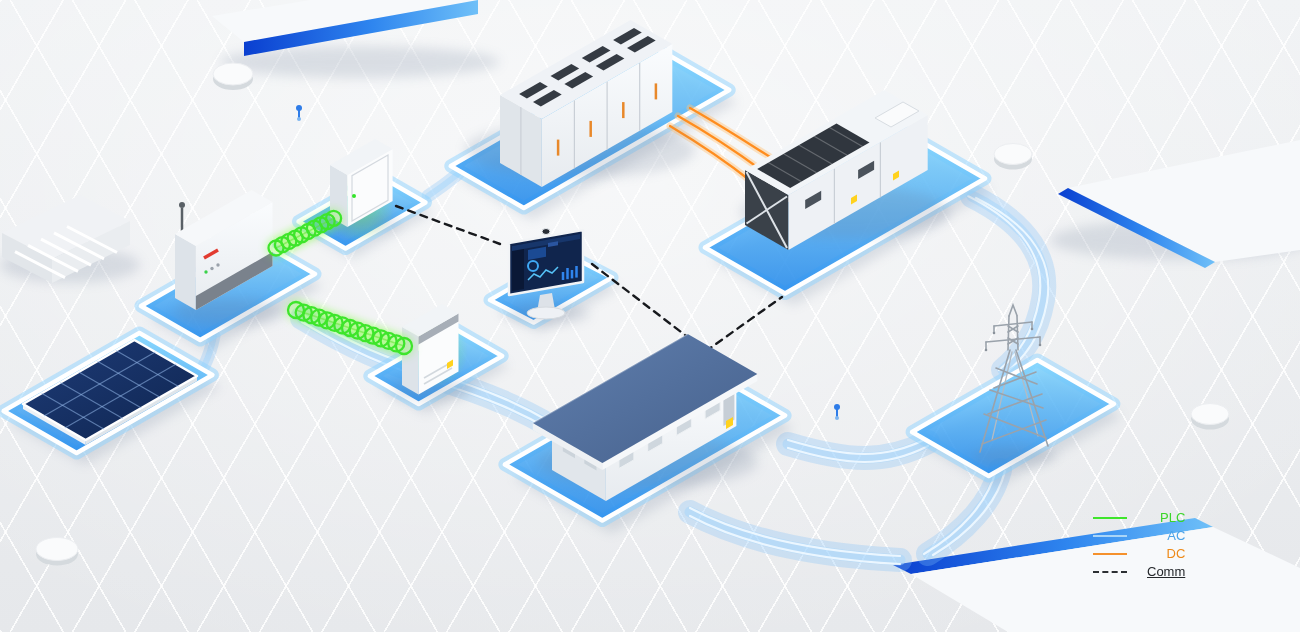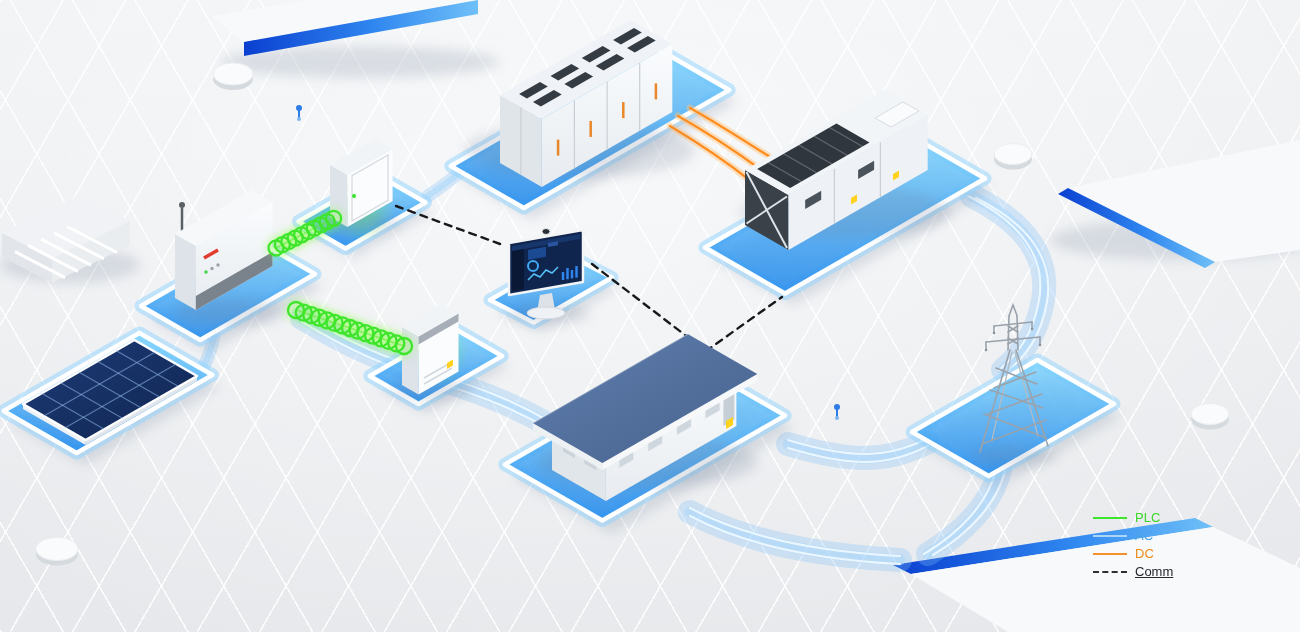--- a/index.html
+++ b/index.html
@@ -25,21 +25,21 @@
   .ac-sb{stroke:rgba(163,213,252,.5);stroke-width:6;fill:none;stroke-linecap:round}
   .dc-glow{stroke:#ffc37c;stroke-opacity:.45;stroke-width:7;fill:none;stroke-linecap:round}
   .dc{stroke:#ff8d1f;stroke-width:2.3;fill:none;stroke-linecap:round}
   .coil{fill:none;stroke:#3ee52b;stroke-width:2.3}
   .coil-base{stroke:rgba(90,230,40,.5);stroke-width:1.5;fill:none}
   .comm{fill:none;stroke:#17191d;stroke-width:2.4;stroke-dasharray:7 6;stroke-linecap:round}
   .seam{stroke:#c9cfd6;stroke-width:1.2;fill:none}
   .twr{stroke:#9aa2ab;stroke-width:1.6;fill:none;stroke-linecap:round}
   .twr2{stroke:#b4bbc3;stroke-width:1.3;fill:none;stroke-linecap:round}
   .legend{position:absolute;left:1093px;top:511px;display:flex;flex-direction:column;gap:4px;font-size:13px;}
-  .lg-row{display:flex;align-items:center;gap:8px;height:14px;}
+  .lg-row{display:flex;align-items:center;gap:20px;height:14px;justify-content:space-between;}
   .lg-line{width:34px;border-top:2px solid #000;display:inline-block;}
   .lg-line.dashed{border-top-style:dashed;}
   .lg-label{line-height:14px;}
 </style>
 </head>
 <body>
 
 <div class="stage">
 <svg width="1300" height="632" viewBox="0 0 1300 632">
   <defs>

